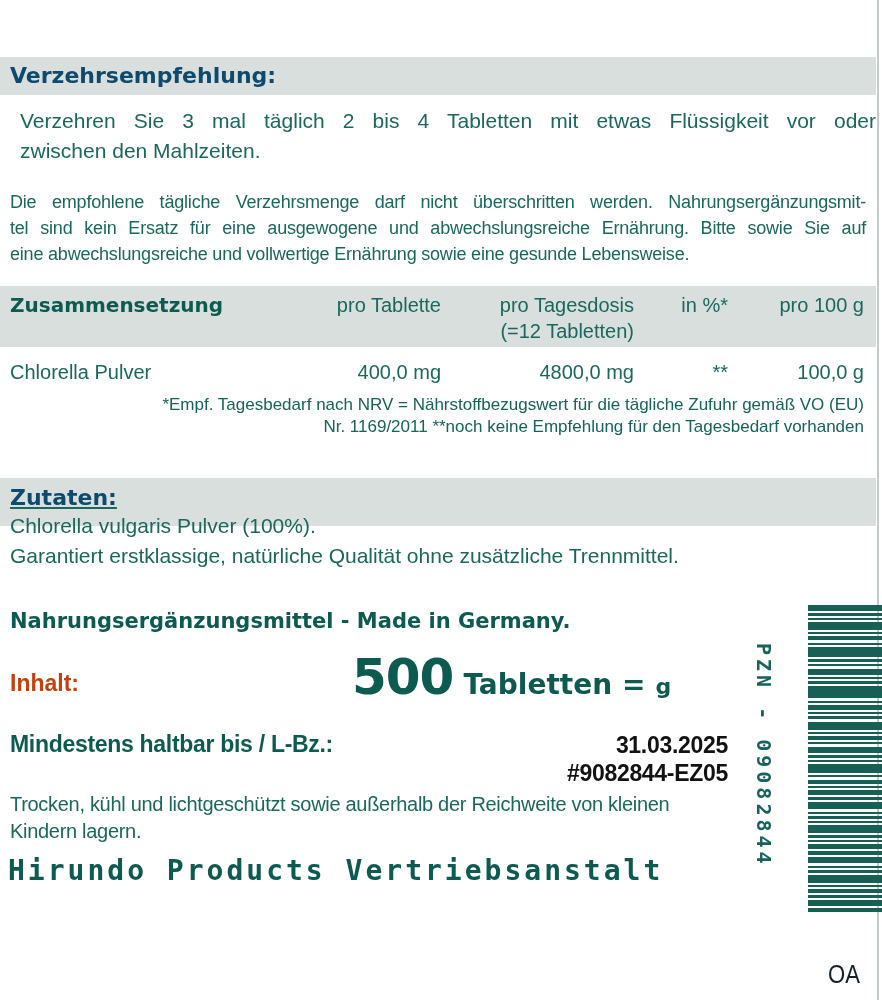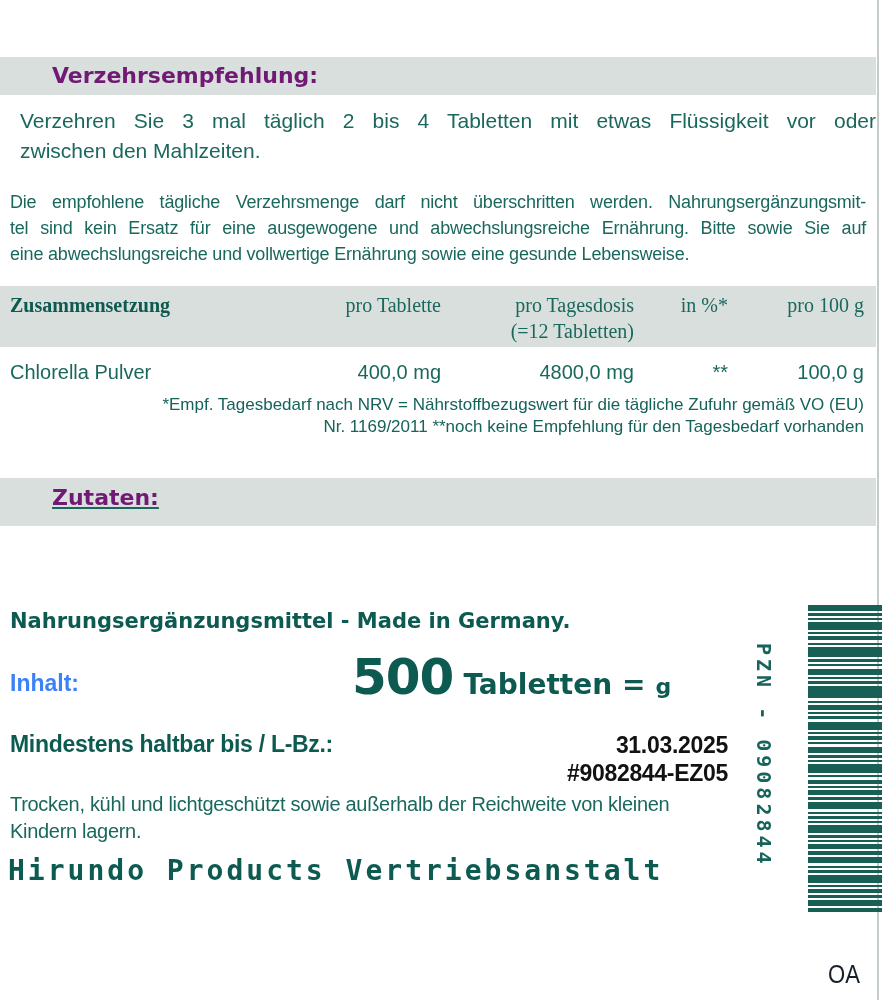--- a/index.html
+++ b/index.html
@@ -15,23 +15,22 @@
   .edge-line {
     position:absolute; left:877px; top:0; width:2px; height:1000px;
     background:#c3ccc9;
   }
   .section-bar {
     position:absolute; left:0; width:876px;
     background:#d9dfdc;
   }
   .bar-title {
     font-family:"DejaVu Sans", sans-serif;
-    font-weight:bold; color:#701a75;
-    padding-left:24px;
-    margin-left:28px;
+    font-weight:bold; color:#0c4a6e;
+    padding-left:10px;
   }
   .jline { text-align:justify; text-align-last:justify; }
   .para1 {
     position:absolute; left:20px; top:106px; width:856px;
     font-size:21px; line-height:30px; color:#1a685d;
   }
   .para2 {
     position:absolute; left:10px; top:189px; width:856px;
     font-size:18px; line-height:26px; letter-spacing:-0.2px; color:#1a685d;
   }
@@ -55,21 +54,21 @@
     position:absolute; left:10px; top:511px; width:856px;
     font-size:21px; line-height:30px;
   }
   .made-in {
     position:absolute; left:10px; top:609px;
     font-family:"DejaVu Sans", sans-serif;
     font-weight:bold; font-size:21px; color:#0c5a50;
   }
   .inhalt-label {
     position:absolute; left:10px; top:670px;
-    font-weight:bold; font-size:23px; color:#3b82f6;
+    font-weight:bold; font-size:23px; color:#c2410c;
   }
   .content-row {
     position:absolute; left:352px; top:648px;
     display:flex; align-items:baseline; gap:10px;
     font-family:"DejaVu Sans", sans-serif;
     font-weight:bold; color:#0c5a50; white-space:nowrap;
   }
   .big-num { font-size:50px; letter-spacing:-1px; }
   .mid-label { font-size:28px; }
   .small-unit { font-size:22px; }
@@ -113,21 +112,21 @@
     position:absolute; left:828px; top:959px;
     font-size:26px; color:#16202c;
     transform:scaleX(0.85); transform-origin:left bottom;
   }
   .vz-bar   { top:57px;  height:38px; }
   .vz-bar .bar-title { font-size:22px; line-height:38px; }
   .comp-bar { top:286px; height:61px; }
   .zt-bar   { top:478px; height:48px;text-decoration:underline; }
   .zt-bar .bar-title { font-size:22px; line-height:40px; }
   .comp-head-grid { top:292px; }
-  .comp-head-grid .c { line-height:26px;font-family:Liberation Serif, serif; }
+  .comp-head-grid .c { line-height:26px; }
   .comp-row-grid { top:357px; }
   .comp-row-grid .c { line-height:30px; }
 </style>
 </head>
 <body>
 
 <div class="page">
 
   <div class="edge-line"></div>
 
@@ -166,20 +165,24 @@
 
   <div class="footnote">
     <div>*Empf. Tagesbedarf nach NRV = Nährstoffbezugswert für die tägliche Zufuhr gemäß VO (EU)</div>
     <div>Nr. 1169/2011 **noch keine Empfehlung für den Tagesbedarf vorhanden</div>
   </div>
 
   <div class="section-bar zt-bar">
     <div class="bar-title">Zutaten:</div>
   </div>
 
+  <div class="ingredients">
+    <div>Chlorella vulgaris Pulver (100%).</div>
+    <div>Garantiert erstklassige, natürliche Qualität ohne zusätzliche Trennmittel.</div>
+  </div>
 
   <div class="made-in">Nahrungsergänzungsmittel - Made in Germany.</div>
 
   <div class="inhalt-label">Inhalt:</div>
   <div class="content-row">
     <span class="big-num">500</span>
     <span class="mid-label">Tabletten</span>
     <span class="mid-label">=</span>
     <span class="small-unit">g</span>
   </div>

